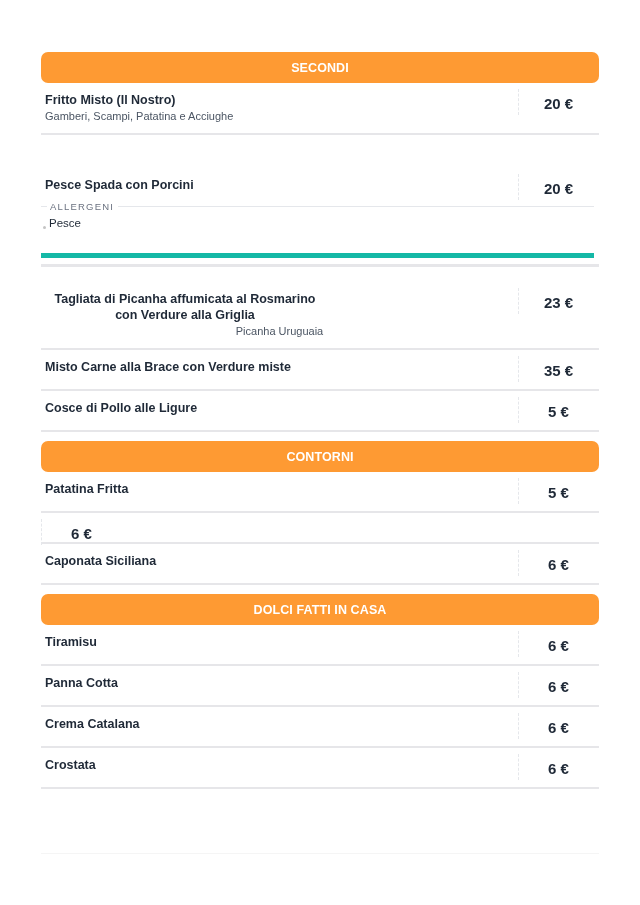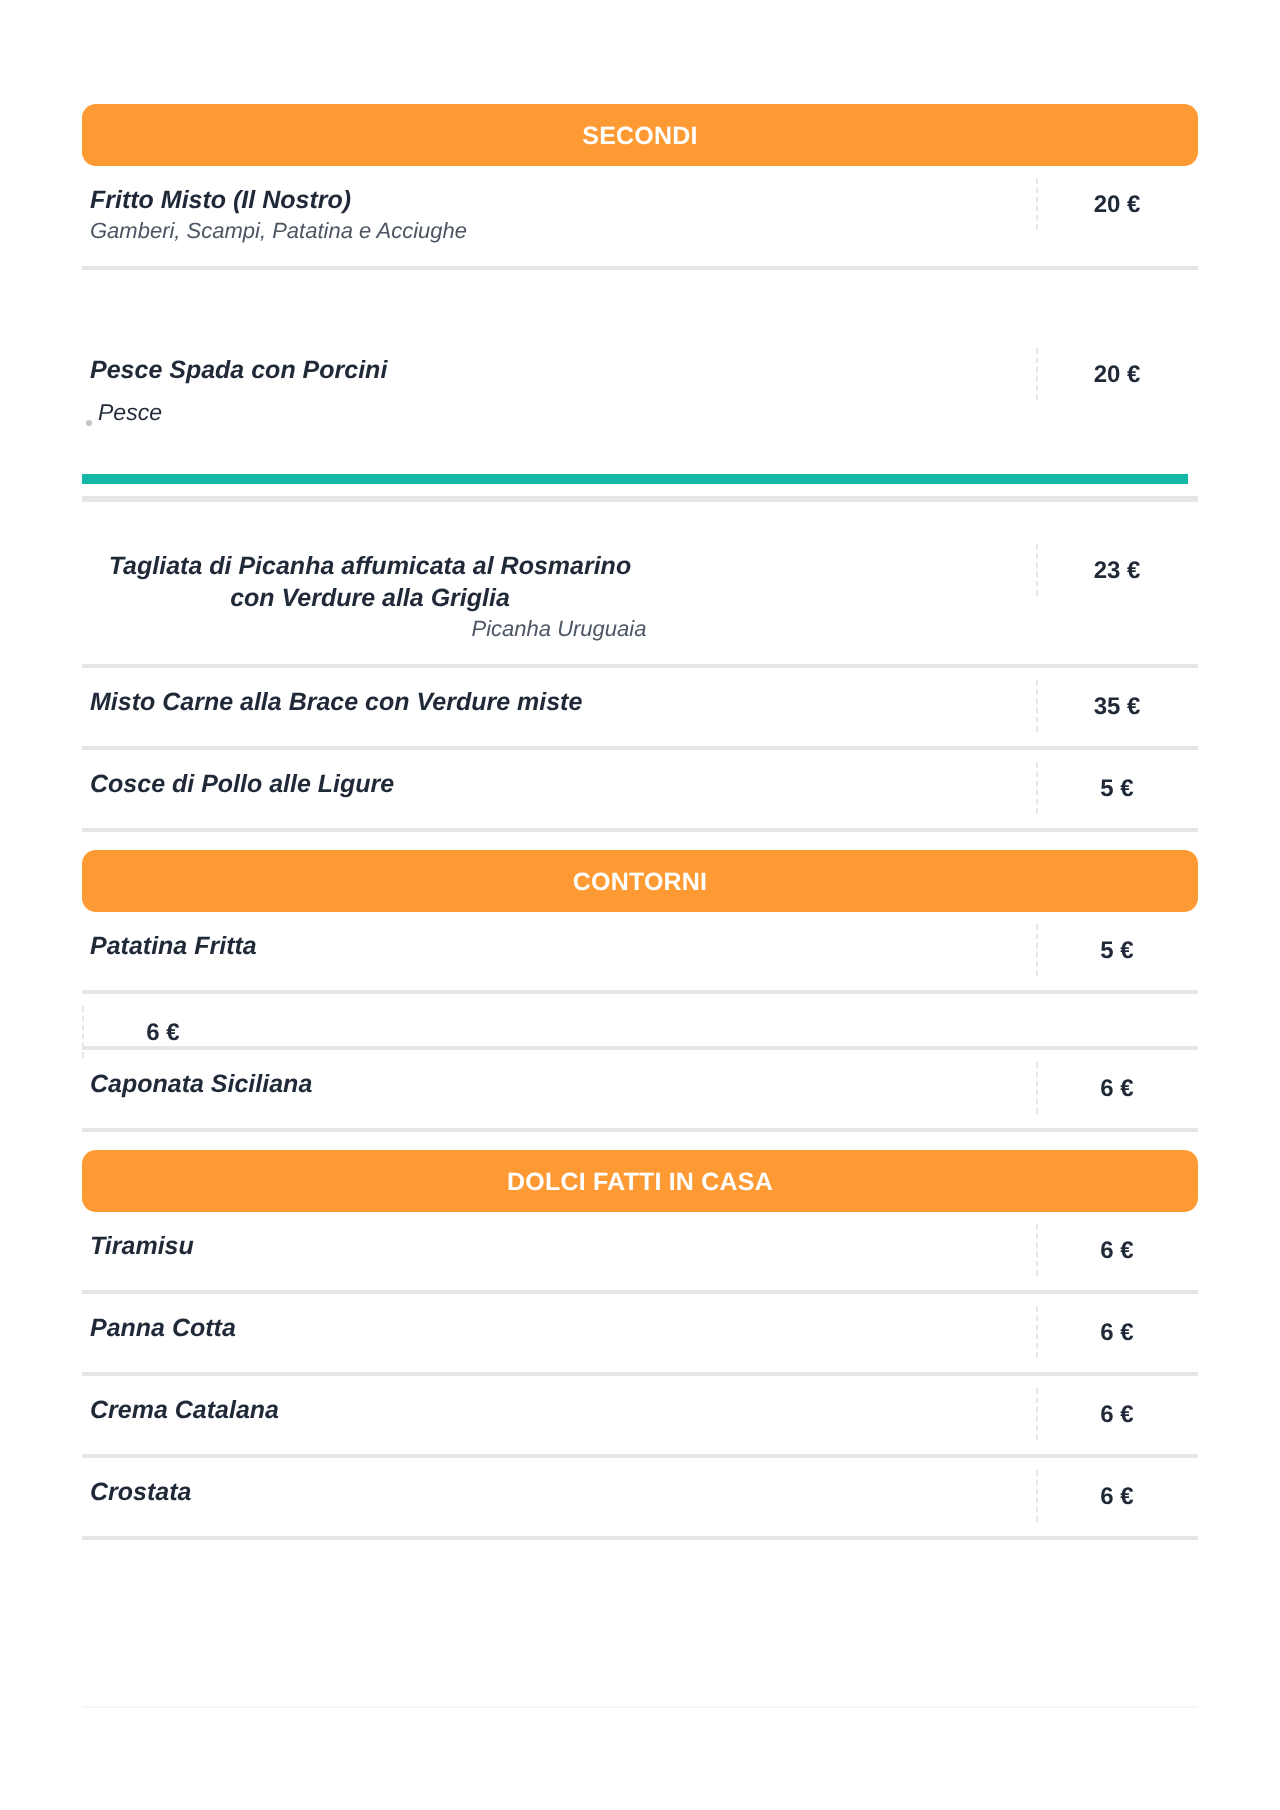--- a/index.html
+++ b/index.html
@@ -26,21 +26,20 @@
     .section { margin-bottom: 9px; }
     .item {
       position: relative;
       display: flex;
       border-bottom: 2px solid #e6e6e9;
     }
     .item .left {
       flex: 1;
       padding: 9px 4px 9px 4px;
       min-height: 39px;
-      font-style: italic;
     }
     .item .name {
       font-weight: bold;
       font-size: 12.5px;
       color: #1f2937;
       line-height: 16px;
       max-width: 280px;
     }
     .item .desc {
       font-size: 11px;
@@ -54,21 +53,21 @@
       display: flex; justify-content: center;
       padding-top: 12px;
     }
     .item .right::before {
       content: "";
       position: absolute; left: 0; top: 6px; height: 26px;
       border-left: 1px dashed #e5e7eb;
     }
     .item .price {
       font-weight: bold;
-      font-size: 12px;
+      font-size: 15px;
       color: #1f2937;
       padding-left: 0;
     }
     .allergeni {
       position: relative;
       margin-top: 8px;
       margin-left: -4px;
       width: 553px;
     }
     .allergeni-label {
@@ -112,20 +111,21 @@
       </div>
       <div class="right">
           <span class="price">20 €</span>
         </div>
     </div>
 
     <div class="item has-allergeni" style="border-bottom:3px solid #e6e6e9;margin-top:33px;">
       <div class="left" style="padding-top:9px;">
         <div class="name">Pesce Spada con Porcini</div>
         <div class="allergeni">
+          <div class="allergeni-label">ALLERGENI</div>
           <div class="allergen">
             <span class="dot"></span>
             <span>Pesce</span>
           </div>
         </div>
       </div>
       <div class="right" style="position:absolute; right:0; top:0; height:40px;">
           <span class="price">20 €</span>
         </div>
     </div>

